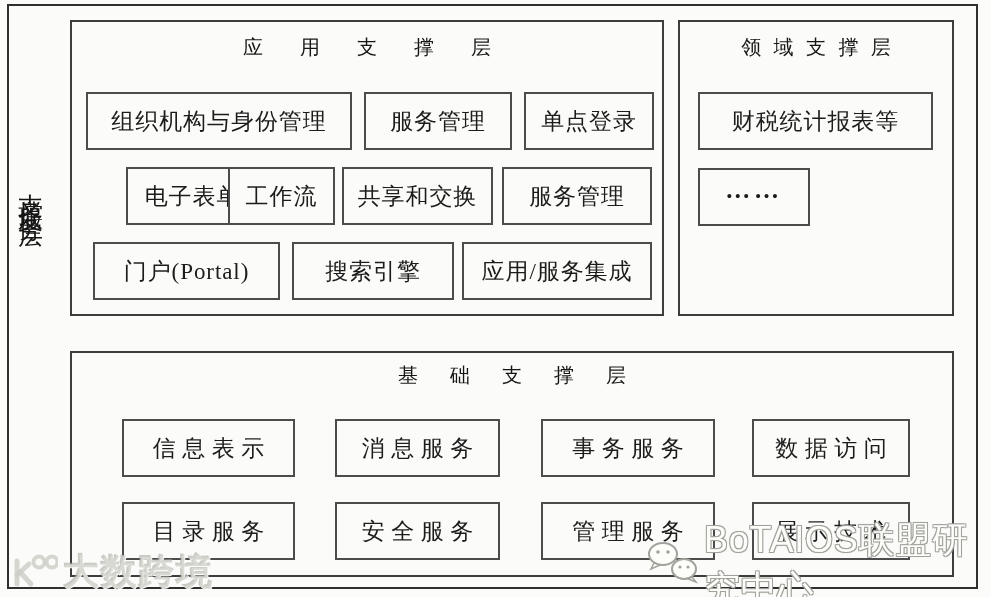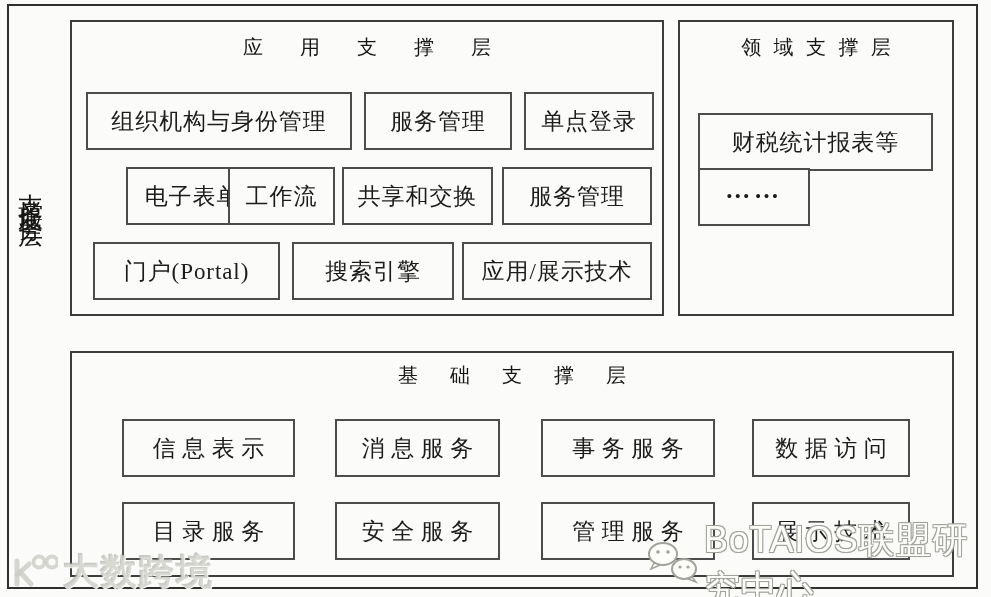--- a/index.html
+++ b/index.html
@@ -125,27 +125,27 @@
     <div class="cell" style="left:292px; top:70px;  width:144px;">服务管理</div>
     <div class="cell" style="left:452px; top:70px;  width:126px;">单点登录</div>
 
     <div class="cell" style="left:14px;  top:145px; width:129px;margin-left:40px;">电子表单</div>
     <div class="cell" style="left:156px; top:145px; width:103px;">工作流</div>
     <div class="cell" style="left:270px; top:145px; width:147px;">共享和交换</div>
     <div class="cell" style="left:430px; top:145px; width:146px;">服务管理</div>
 
     <div class="cell" style="left:21px;  top:220px; width:183px;">门户(Portal)</div>
     <div class="cell" style="left:220px; top:220px; width:158px;">搜索引擎</div>
-    <div class="cell" style="left:390px; top:220px; width:186px;">应用/展示技术</div>
+    <div class="cell" style="left:390px; top:220px; width:186px;">应用/服务集成</div>
   </div>
 
   <div class="layer-box domain-box">
     <div class="layer-title domain-title">领域支撑层</div>
 
-    <div class="cell" style="left:18px; top:70px;  width:231px;margin-top:21px;">财税统计报表等</div>
+    <div class="cell" style="left:18px; top:70px;  width:231px;">财税统计报表等</div>
     <div class="cell" style="left:18px; top:146px; width:108px;">
       <span class="ellipsis-text">……</span>
     </div>
   </div>
 
   <div class="layer-box base-box">
     <div class="layer-title base-title">基础支撑层</div>
 
     <div class="cell cell-spaced" style="left:50px;  top:66px;  width:169px;">信息表示</div>
     <div class="cell cell-spaced" style="left:263px; top:66px;  width:161px;">消息服务</div>

